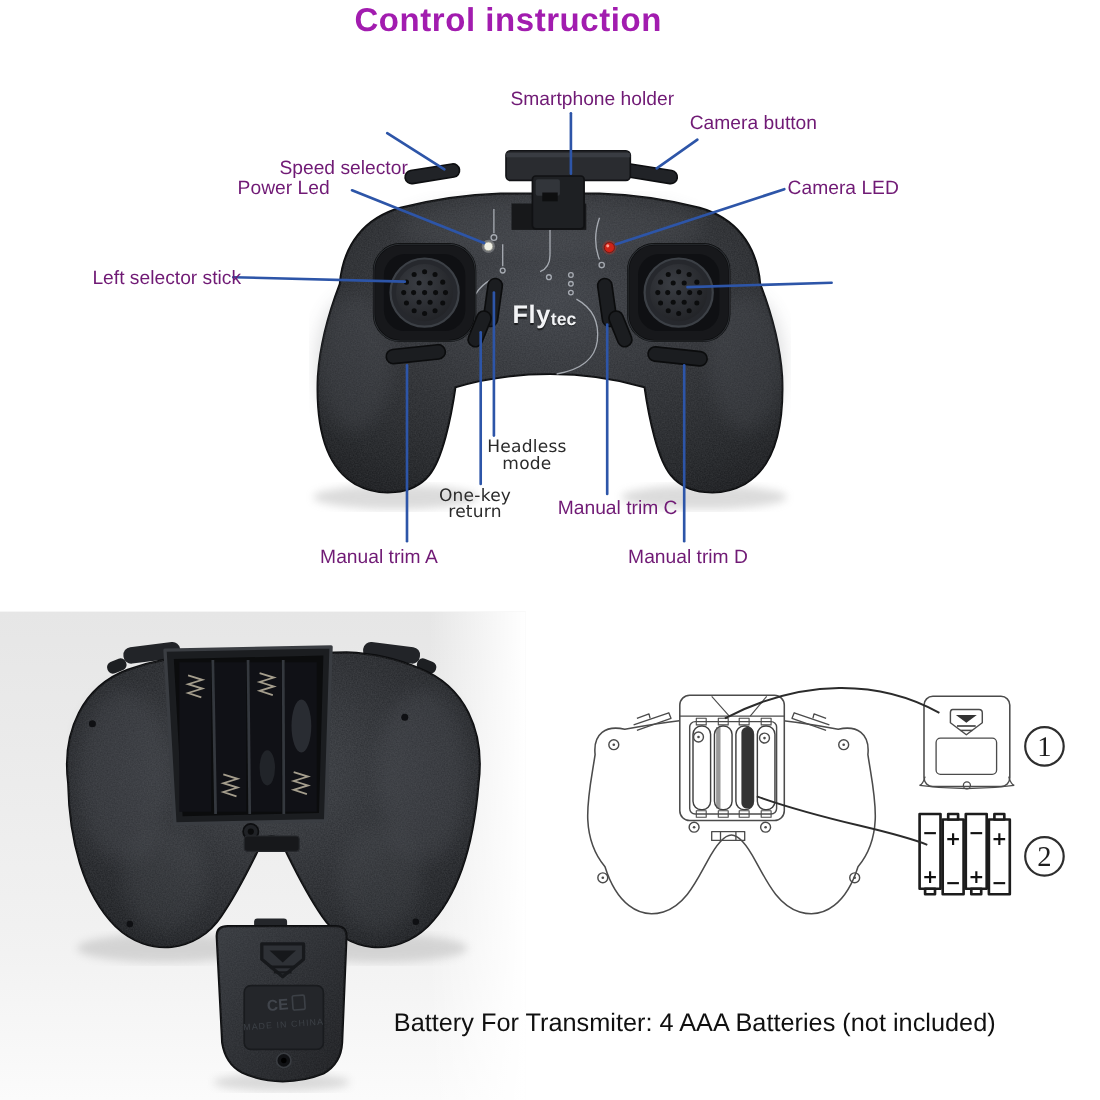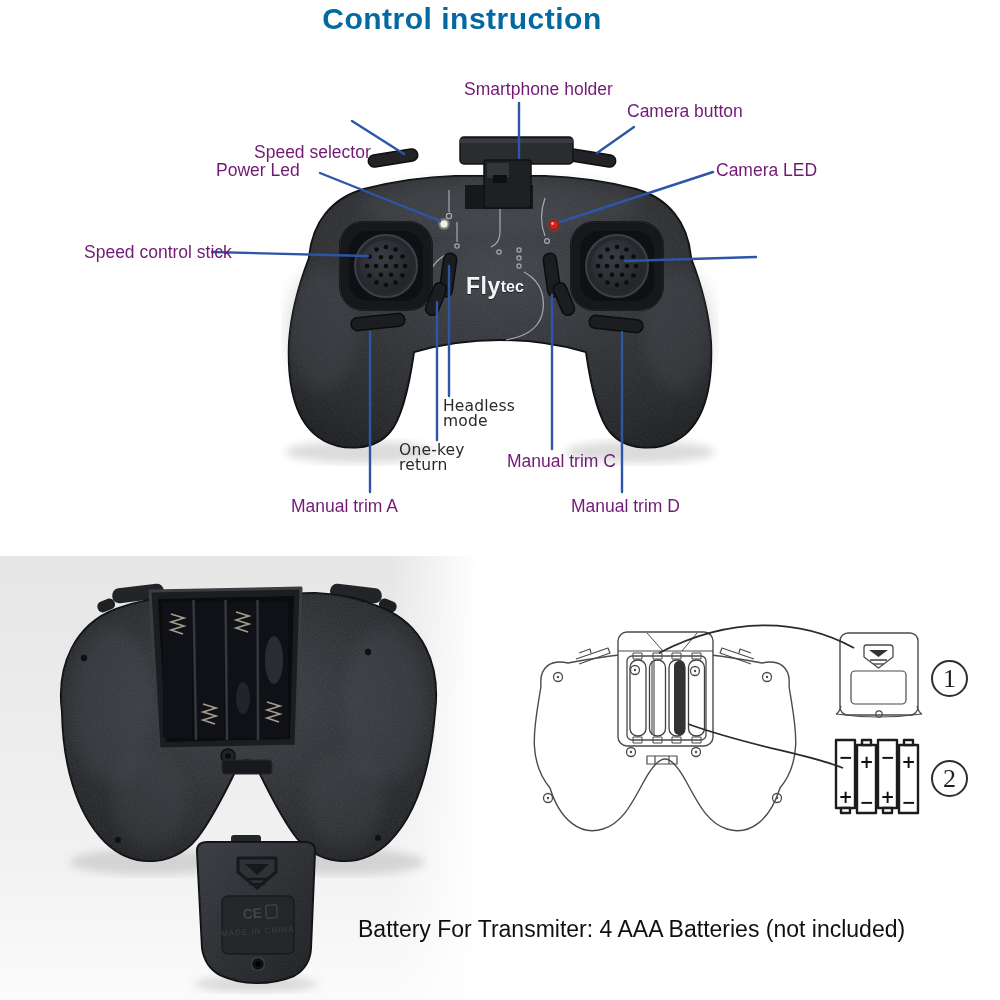--- a/index.html
+++ b/index.html
@@ -1,25 +1,25 @@
 <!DOCTYPE html>
 <html><head>
 <meta charset="utf-8">
 <style>
   html,body{margin:0;padding:0;background:#fff;}
   .page{position:relative;width:1000px;height:1000px;background:#fff;overflow:hidden;
         font-family:"Liberation Sans",sans-serif;}
   #scene{position:absolute;left:0;top:0;}
   .page-title{position:absolute;left:0;top:2px;width:924px;text-align:center;
-      font-size:30px;font-weight:bold;color:#0369a1;letter-spacing:.5px;}
+      font-size:30px;font-weight:bold;color:#a21caf;letter-spacing:.5px;}
   .label{position:absolute;font-size:17.5px;line-height:1.05;color:#701a75;white-space:nowrap;}
-  .label.alt{font-family:"DejaVu Sans",sans-serif;font-size:15.5px;line-height:15px;color:#2a2a2a;letter-spacing:.2px;}
+  .label.alt{font-family:"DejaVu Sans",sans-serif;font-size:15.5px;line-height:15px;color:#2a2a2a;letter-spacing:.2px;text-align:center;}
   .label .l2{display:block;}
   .rstick .l1{display:block;margin-bottom:15px;}
-  .brand{position:absolute;left:466px;top:273px;color:#f3f4f6;display:flex;align-items:center;
+  .brand{position:absolute;left:466px;top:273px;color:#f3f4f6;display:flex;align-items:flex-end;
       text-shadow:0 1px 1px rgba(0,0,0,.6);}
   .brand .b{font-size:23px;font-weight:bold;letter-spacing:.5px;}
   .brand .t{font-size:16px;font-weight:bold;}
   .caption{position:absolute;left:358px;top:916px;font-size:23px;font-weight:normal;color:#101010;white-space:nowrap;}
   .step-badge{position:absolute;width:33px;height:33px;border:2.5px solid #2e2e2e;border-radius:50%;
       background:#fff;display:flex;align-items:center;justify-content:center;
       font-family:"Liberation Serif",serif;font-size:26px;color:#1f1f1f;}
   #step1{left:931px;top:660px;}
   #step2{left:931px;top:760px;}
 </style>
@@ -391,21 +391,21 @@
   </g>
 </svg>
 
 <div class="page-title">Control instruction</div>
 
 <div class="label" style="left:254px;top:99px;margin-top:44px;">Speed selector</div>
 <div class="label" style="left:464px;top:80px;">Smartphone holder</div>
 <div class="label" style="left:627px;top:102px;">Camera button</div>
 <div class="label" style="left:216px;top:161px;">Power Led</div>
 <div class="label" style="left:716px;top:161px;">Camera LED</div>
-<div class="label" style="left:84px;top:243px;">Speed control stick</div>
+<div class="label" style="left:84px;top:243px;">Left selector stick</div>
 
 
 <div class="label alt" style="left:443px;top:399px;">
   <span class="l2">Headless</span>
   <span class="l2">mode</span>
 </div>
 <div class="label alt" style="left:399px;top:443px;">
   <span class="l2">One-key</span>
   <span class="l2">return</span>
 </div>

